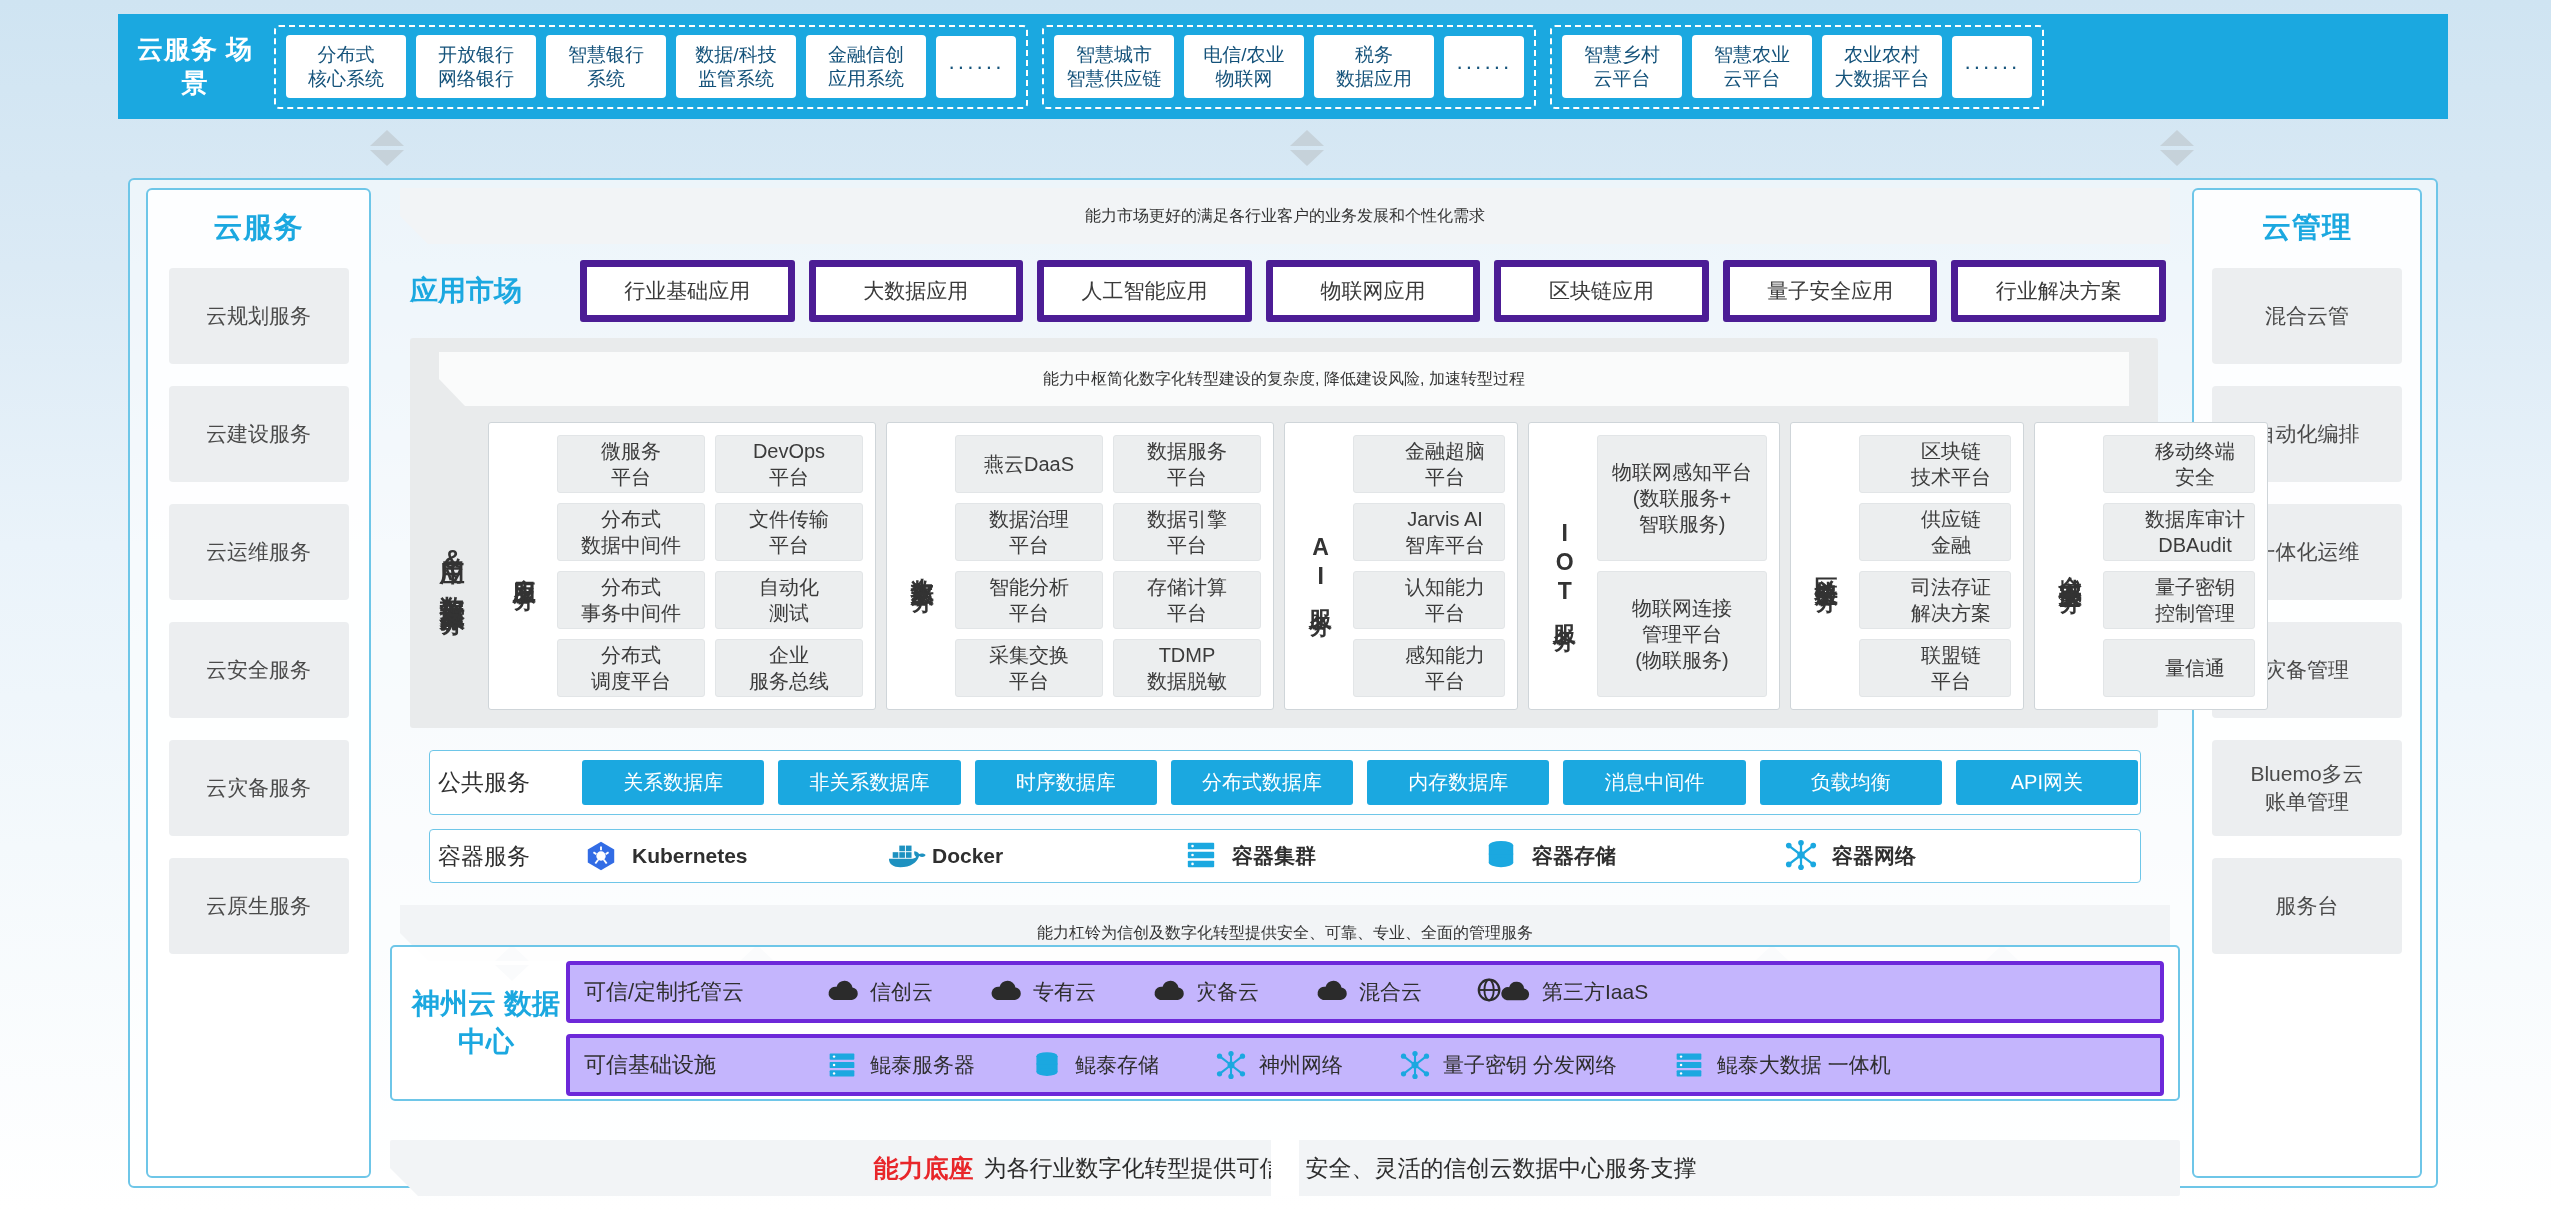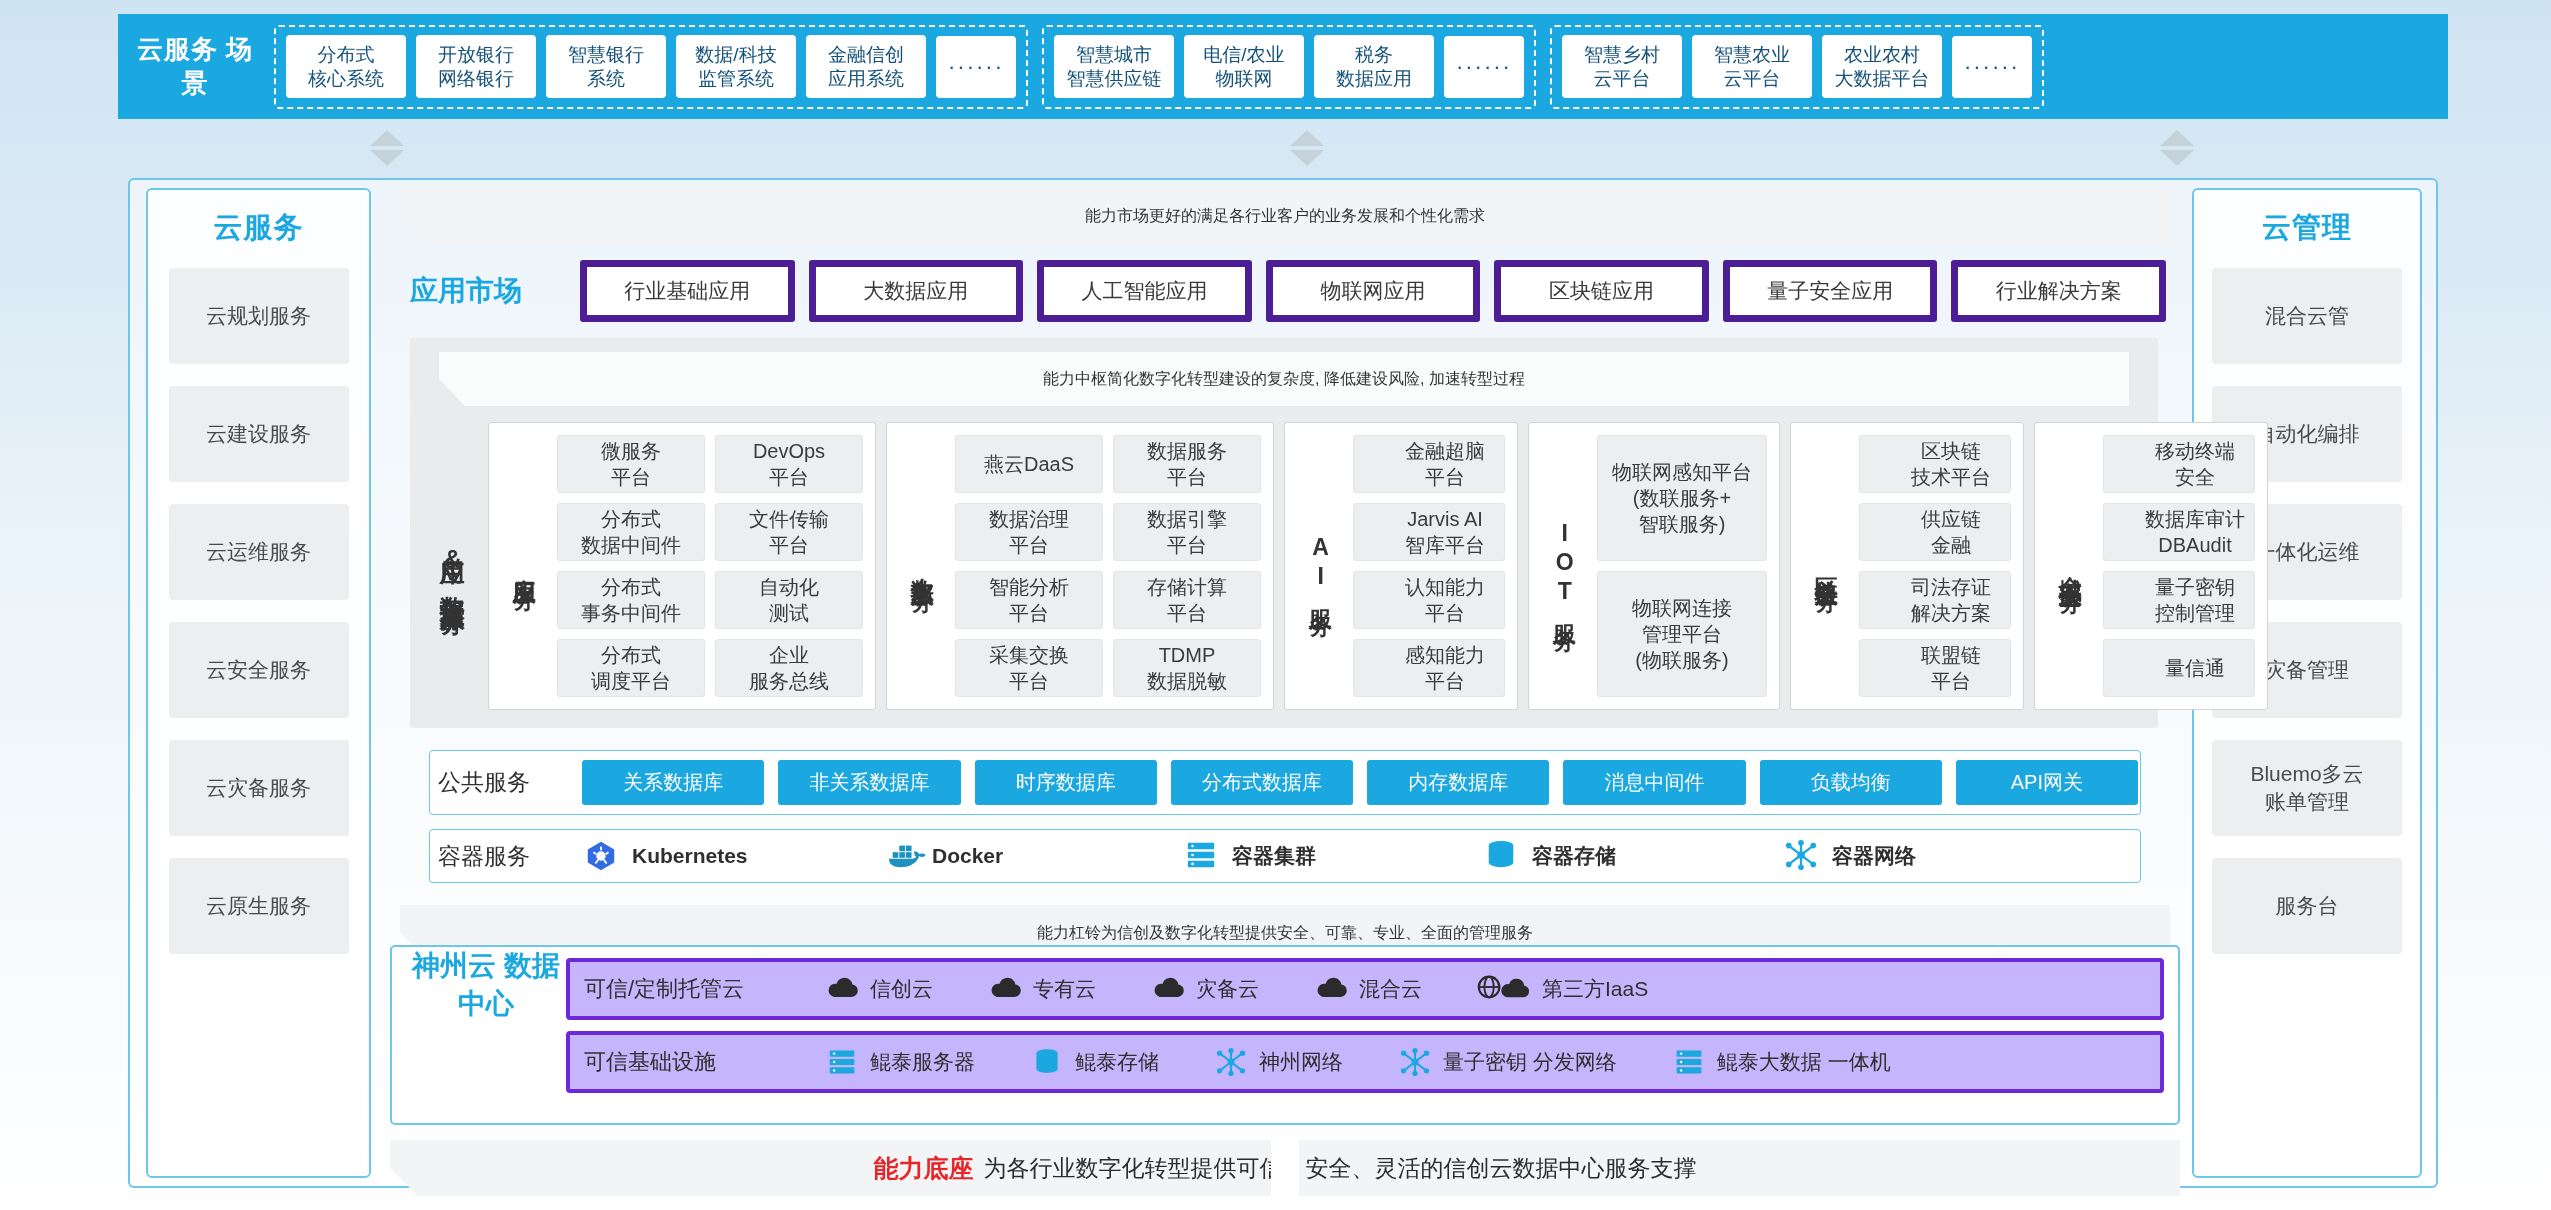--- a/index.html
+++ b/index.html
@@ -155,23 +155,23 @@
   .svc-label { font-size:23px; color:#2f2f2f; width:150px; flex:none; padding-left:6px; }
   .svc-chip {
     background:#1ba8e0; color:#fff; font-size:20px; border-radius:3px;
     padding:9px 0; text-align:center; width:186px; margin-right:14px;
   }
   .cont-item { display:flex; align-items:center; gap:12px; font-size:21px; color:#2f2f2f;font-weight:bold; }
   .cont-item .ic { width:38px; height:34px; flex:none; }
 
   
   .dc-frame {
-    position:absolute; left:390px; top:945px; width:1790px; height:180px;
+    position:absolute; left:390px; top:945px; width:1790px; height:156px;
     border:2px solid #6ec6e8; border-radius:5px; background:rgba(255,255,255,0.9);
-    display:flex; padding:0 14px;
+    display:flex; align-items:center; padding:0 14px;
   }
   .dc-title { color:#1ba8e0; font-size:28px; font-weight:bold; width:160px; flex:none; text-align:center; line-height:1.35; }
   .dc-rows { flex:1; }
   .dc-row {
     border:4px solid #6d28d9; border-radius:4px; background:#c4b5fd;
     height:62px; display:flex; align-items:center; padding:0 14px; margin-bottom:10px;margin-top:11px;
   }
   .dc-row:last-child { margin-bottom:0; }
   .dc-rowlabel { font-size:22px; color:#2f2f2f; width:240px; flex:none; }
   .dc-item { display:flex; align-items:center; gap:10px; font-size:21px; color:#2f2f2f; margin-right:54px; }

